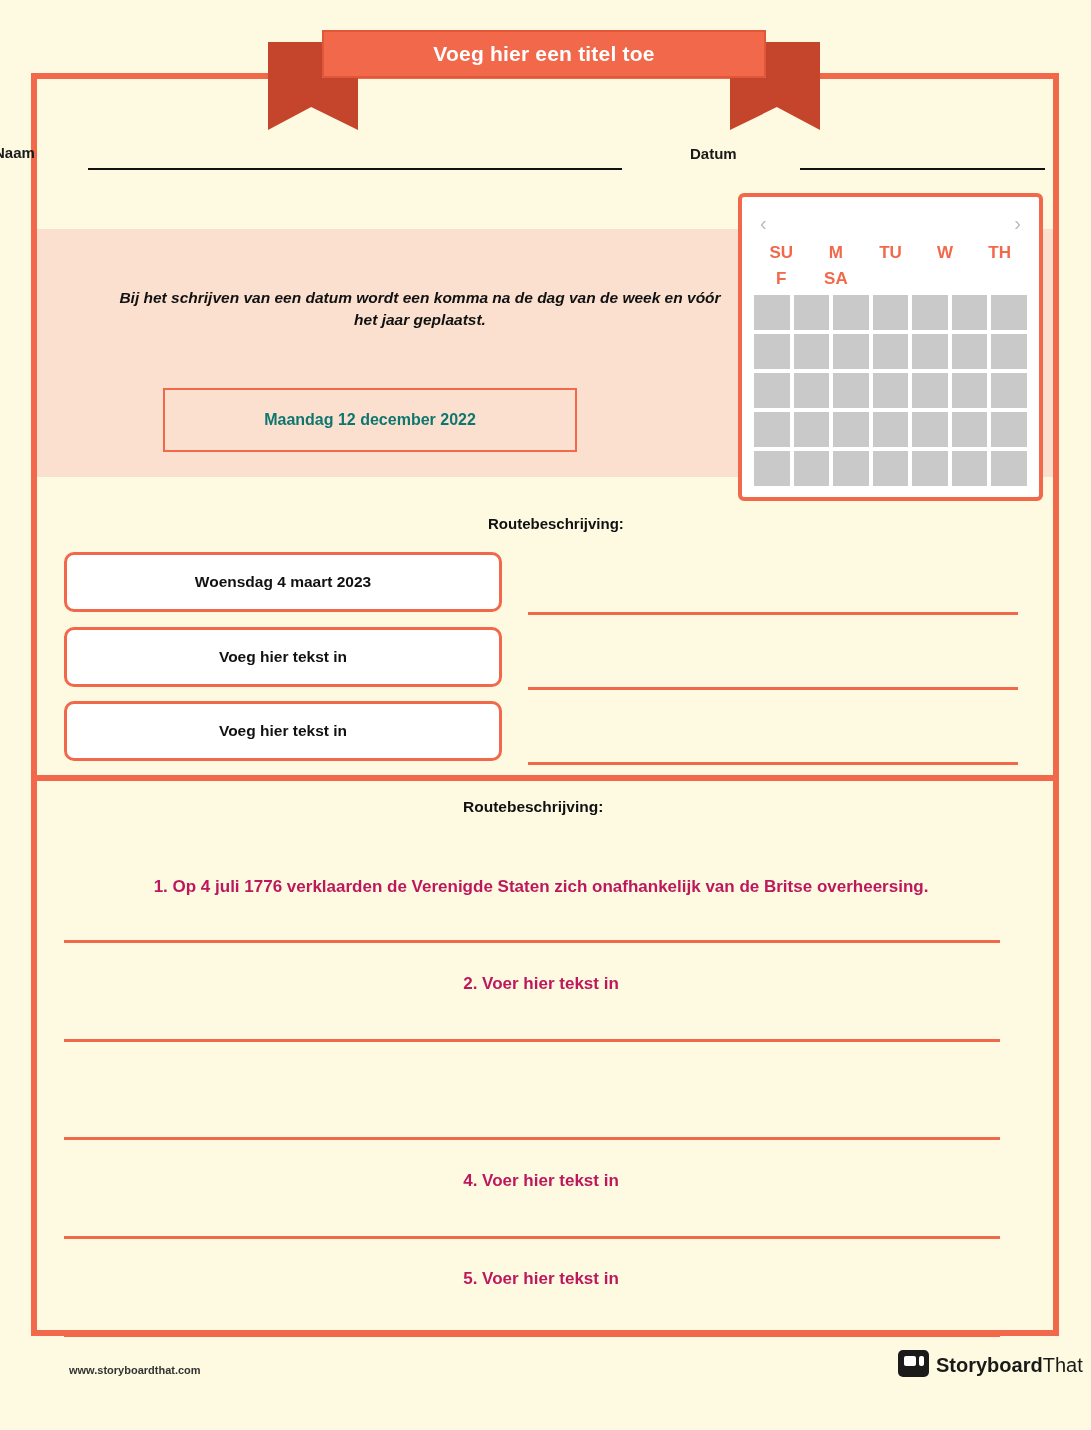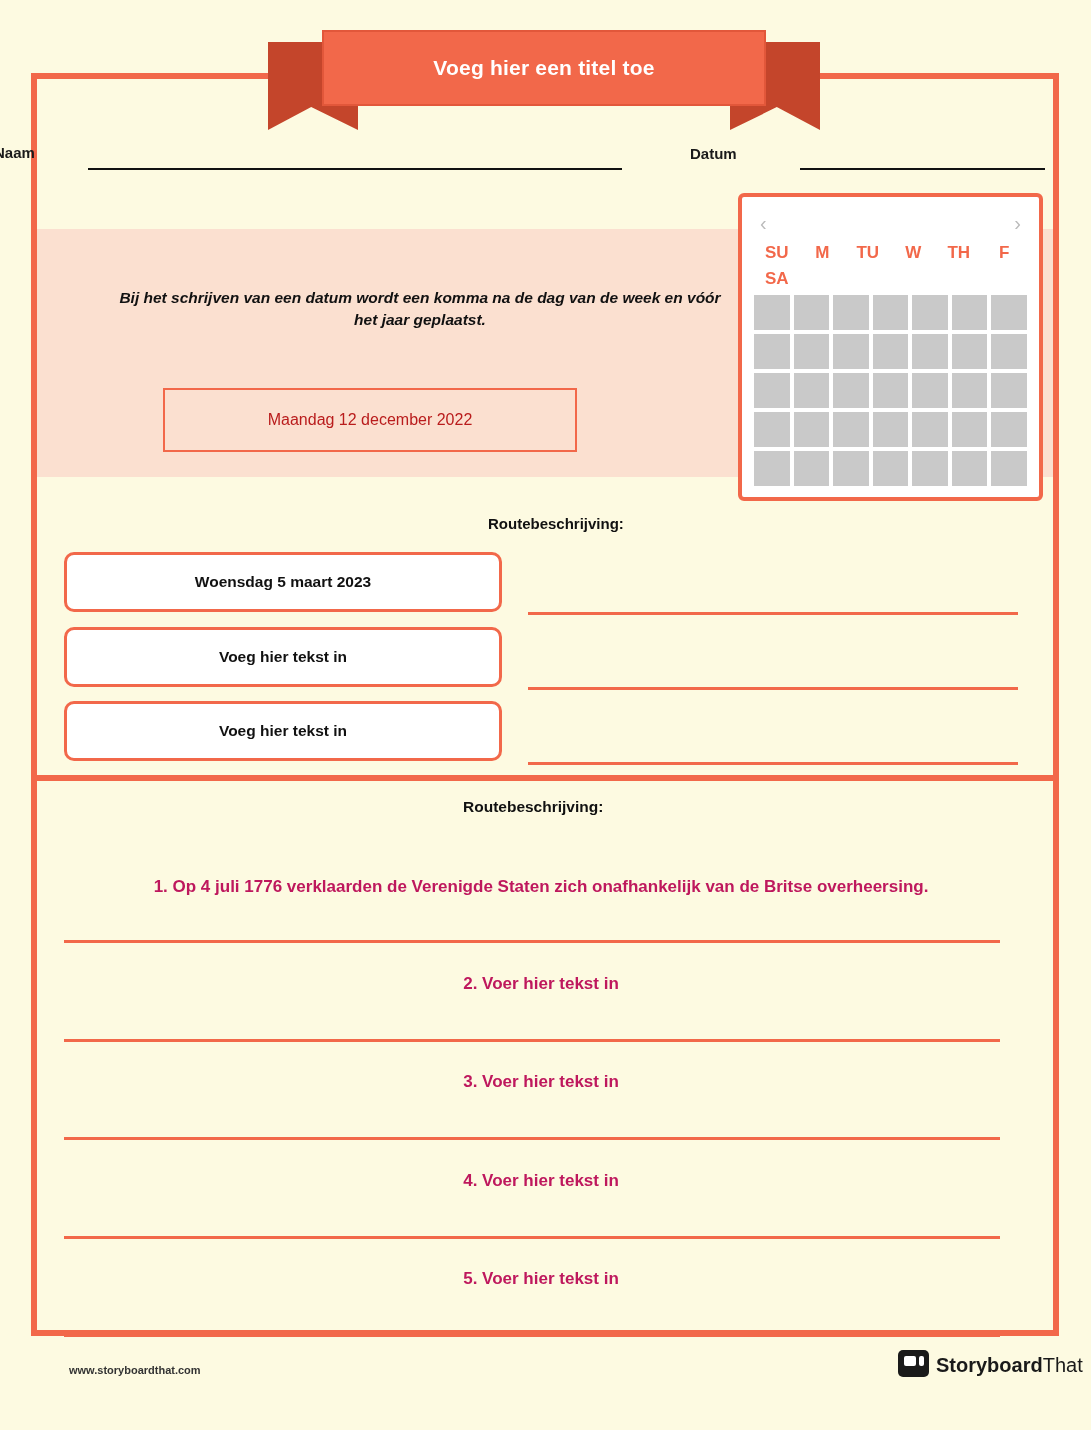--- a/index.html
+++ b/index.html
@@ -55,21 +55,21 @@
     right: 0; top: 12px;
     width: 90px; height: 88px;
     background: #c4452b;
     clip-path: polygon(0 0, 100% 0, 100% 100%, 52% 74%, 0 100%);
   }
   .banner-main {
     position: absolute;
     left: 54px;
     top: 0;
     width: 444px;
-    height: 76px;
+    height: 48px;
     background: #f2684a;
     border: 2px solid #e2573a;
     box-sizing: border-box;
     display: flex;
     align-items: center;
     justify-content: center;
   }
   .banner-title {
     color: #ffffff;
     font-size: 21px;
@@ -140,22 +140,22 @@
     height: 64px;
     border: 2px solid #f2684a;
     box-sizing: border-box;
     background: #fbe0d0;
     display: flex;
     align-items: center;
     justify-content: center;
   }
   .example-box span {
     font-size: 16px;
-    font-weight: normal;
-    color: #b91c1c;
+    font-weight: bold;
+    color: #0f766e;
   }
 
   
   .calendar {
     position: absolute;
     left: 738px;
     top: 193px;
     width: 305px;
     height: 308px;
     background: #ffffff;
@@ -168,21 +168,21 @@
     height: 32px;
     display: flex;
     align-items: center;
     justify-content: space-between;
     color: #bbbbbb;
     font-size: 20px;
     padding: 0 6px;
   }
   .cal-days {
     display: grid;
-    grid-template-columns: repeat(6, 1fr);
+    grid-template-columns: repeat(5, 1fr);
     margin-top: 4px;
   }
   .cal-days div {
     text-align: center;
     color: #f2684a;
     font-weight: bold;
     font-size: 17px;
     padding-bottom: 6px;
   }
   .cal-grid {
@@ -397,21 +397,21 @@
         <div class="cal-cell"></div>
         <div class="cal-cell"></div>
         <div class="cal-cell"></div>
         <div class="cal-cell"></div>
       </div>
   </div>
 
   <div class="dir-label-1">Routebeschrijving:</div>
 
   <div class="ans-box ans-box-1">
-    <span>Woensdag 5 maart 2023</span>
+    <span>Woensdag 4 maart 2023</span>
   </div>
   <div class="ans-box ans-box-2">
     <span>Voeg hier tekst in</span>
   </div>
   <div class="ans-box ans-box-3">
     <span>Voeg hier tekst in</span>
   </div>
 
   <div class="mid-line mid-line-1"></div>
   <div class="mid-line mid-line-2"></div>
@@ -419,21 +419,20 @@
 
   <div class="lower-frame"></div>
   <div class="dir-label-2">Routebeschrijving:</div>
 
   <div class="q-text" style="top:877px;">1. Op 4 juli 1776 verklaarden de Verenigde Staten zich onafhankelijk van de Britse overheersing.</div>
   <div class="q-line" style="top:940px;"></div>
 
   <div class="q-text" style="top:974px;">2. Voer hier tekst in</div>
   <div class="q-line" style="top:1039px;"></div>
 
-  <div class="q-text" style="top:1072px;">3. Voer hier tekst in</div>
   <div class="q-line" style="top:1137px;"></div>
 
   <div class="q-text" style="top:1171px;">4. Voer hier tekst in</div>
   <div class="q-line" style="top:1236px;"></div>
 
   <div class="q-text" style="top:1269px;">5. Voer hier tekst in</div>
   <div class="q-line" style="top:1334px;"></div>
 
   <div class="footer-url">www.storyboardthat.com</div>
   <div class="logo">

